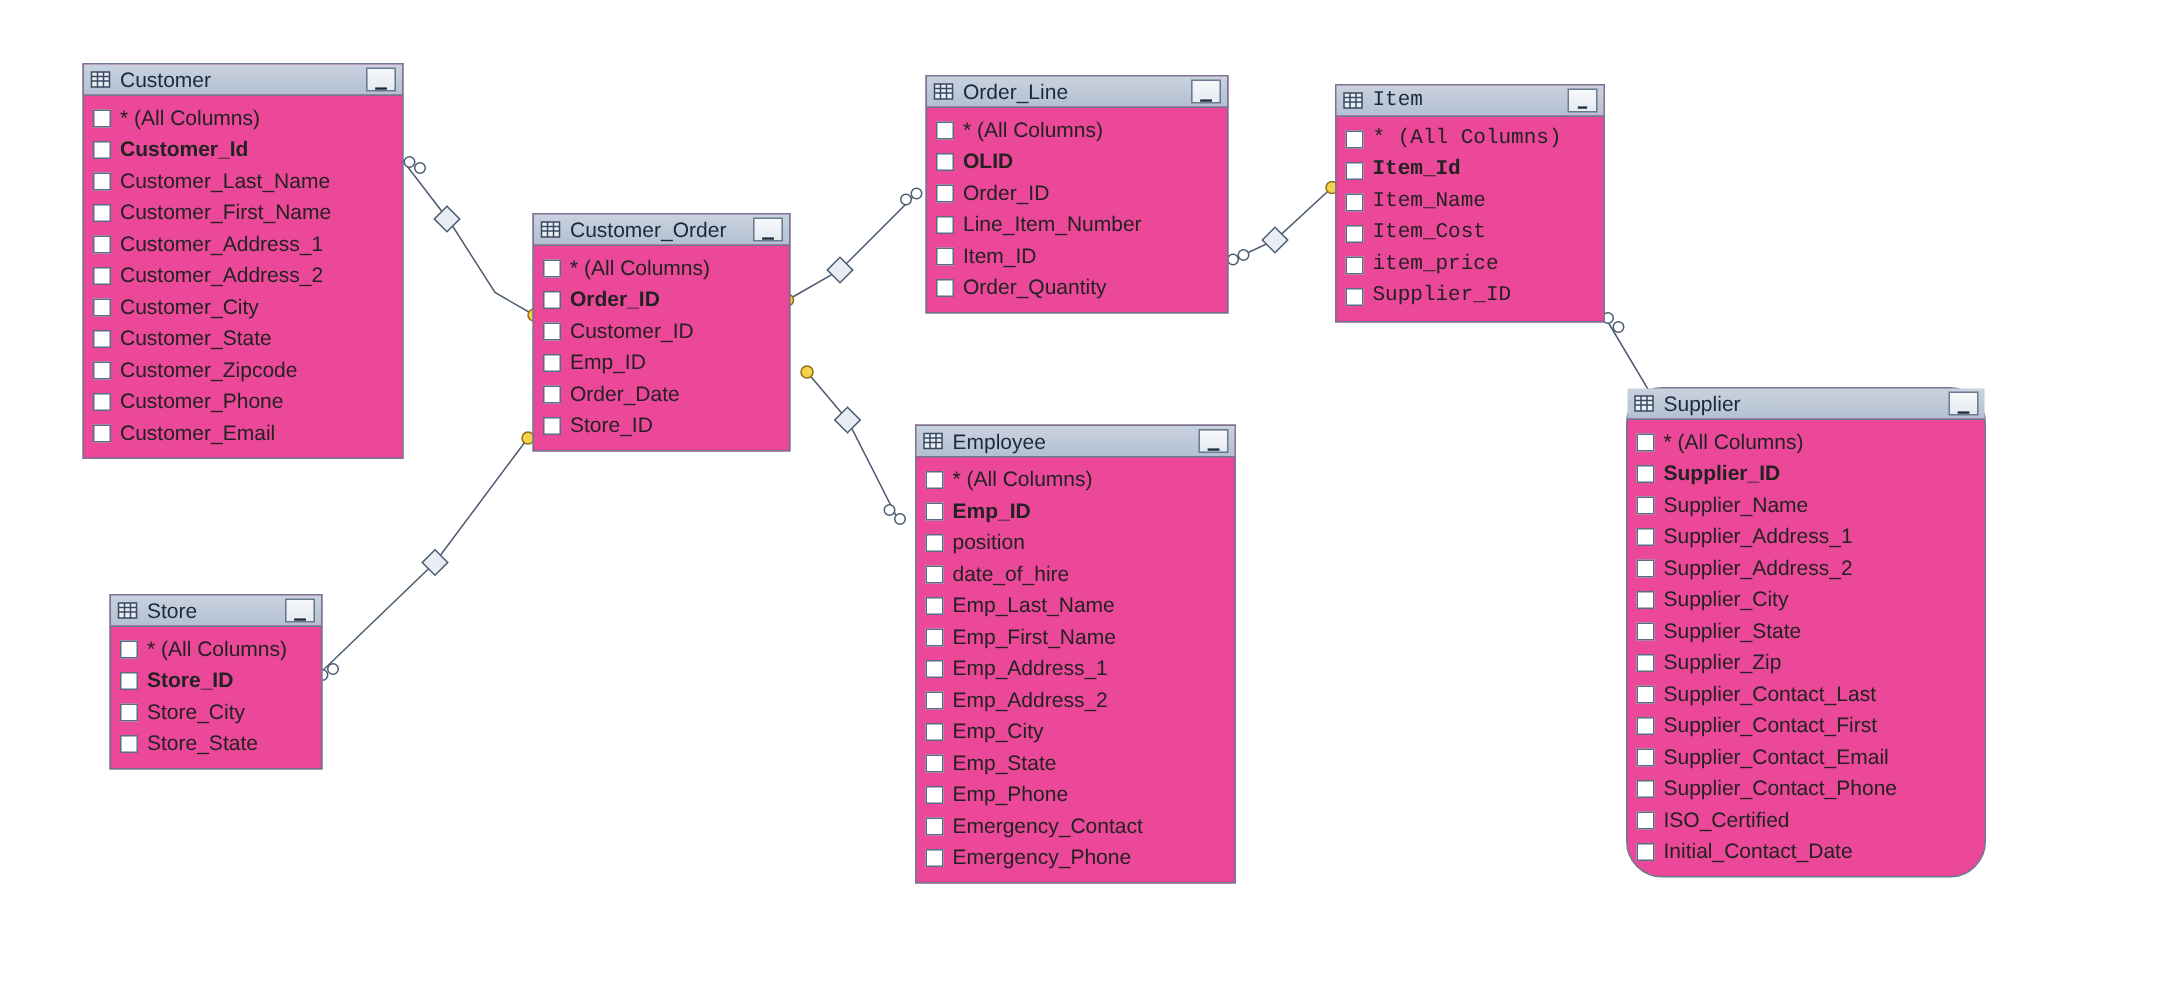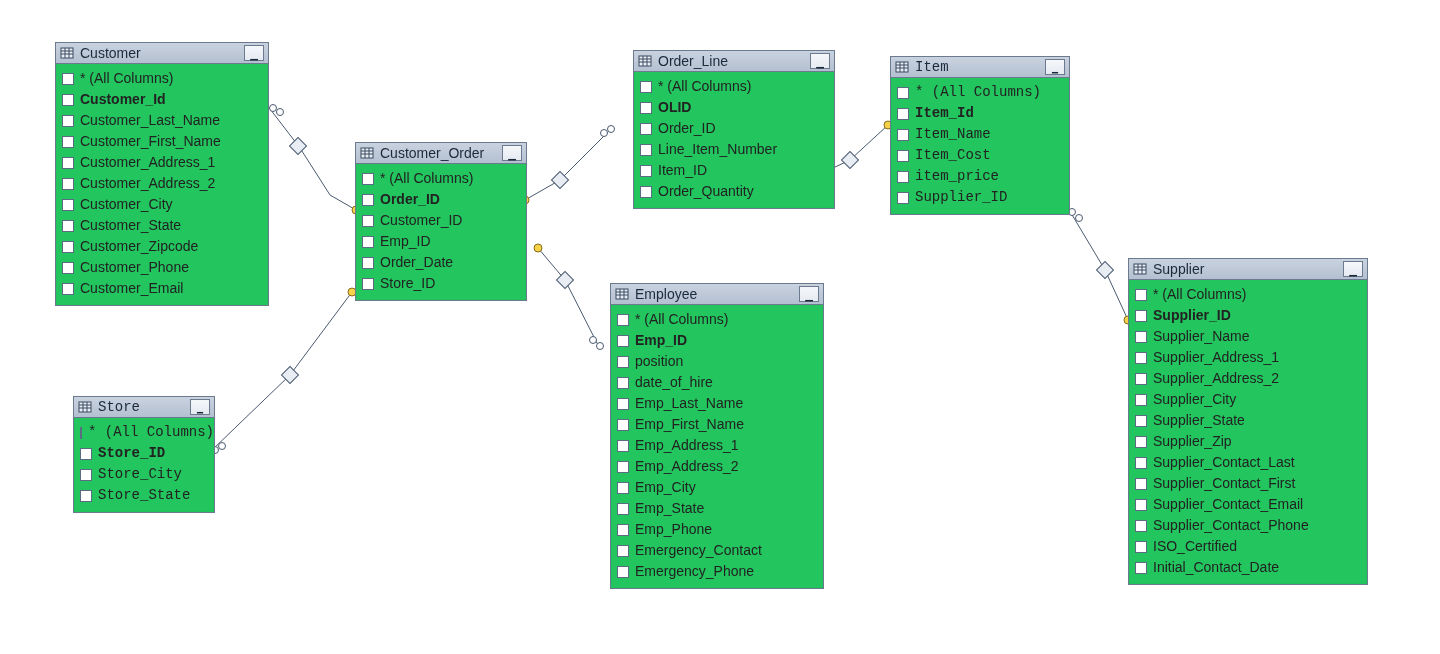--- a/index.html
+++ b/index.html
@@ -1,18 +1,18 @@
 <!DOCTYPE html>
 <html><head>
 <meta charset="utf-8">
 <style>
   html,body{margin:0;padding:0;width:1440px;height:654px;background:#fff;font-family:"Segoe UI",Tahoma,Arial,sans-serif;font-size:14px;color:#222;overflow:hidden}
   .canvas{position:relative;width:1440px;height:654px}
   svg.rel{position:absolute;left:0;top:0;width:1440px;height:654px;pointer-events:none}
-  .tbl{position:absolute;border:1px solid #6b7a8f;background:#22c55e;box-shadow:0 0 0 1px rgba(0,0,0,.02) inset}
+  .tbl{position:absolute;border:1px solid #6b7a8f;background:#ec4899;box-shadow:0 0 0 1px rgba(0,0,0,.02) inset}
   .tbl .hdr{display:flex;align-items:center;gap:6px;padding:2px 4px;background:linear-gradient(#c9d2df,#b4c0d1);border-bottom:1px solid #6b7a8f;font-size:14px;color:#1b2a3a}
   .tbl .hdr .ticon{width:14px;height:14px;display:inline-flex;align-items:center;justify-content:center}
   .tbl .hdr .ttl{flex:1}
   .tbl .hdr .min{width:18px;height:14px;border:1px solid #6b7a8f;background:linear-gradient(#f5f7fa,#e6ebf2);display:flex;align-items:flex-end;justify-content:center;font-size:10px;line-height:10px;cursor:pointer}
   .cols{padding:4px 6px 6px 6px}
   .col{display:flex;align-items:center;gap:6px;line-height:21px}
   .col .cb{width:12px;height:12px;border:1px solid #5a6b82;background:#fff;display:inline-block;box-sizing:border-box}
   .col .nm{white-space:nowrap}
   .col.pk .nm{font-weight:700}
   
@@ -132,21 +132,21 @@
           <div class="col">
             <span class="cb"></span>
             <span class="nm">Customer_Phone</span>
           </div>
           <div class="col">
             <span class="cb"></span>
             <span class="nm">Customer_Email</span>
           </div>
         </div>
       </div>
-      <div class="tbl" style="left: 73px; top: 396px; width: 140px; font-family: Liberation Mono, monospace;">
+      <div class="tbl" style="left: 73px; top: 396px; width: 140px;">
         <div class="hdr">
           <span class="ticon">
             <svg viewBox="0 0 14 14" width="14" height="14">
               <rect x="1" y="2" width="12" height="10"></rect>
               <line x1="1" y1="5" x2="13" y2="5"></line>
               <line x1="1" y1="8" x2="13" y2="8"></line>
               <line x1="5" y1="2" x2="5" y2="12"></line>
               <line x1="9" y1="2" x2="9" y2="12"></line>
             </svg>
           </span>
@@ -206,21 +206,21 @@
           <div class="col">
             <span class="cb"></span>
             <span class="nm">Order_Date</span>
           </div>
           <div class="col">
             <span class="cb"></span>
             <span class="nm">Store_ID</span>
           </div>
         </div>
       </div>
-      <div class="tbl" style="left: 617px; top: 50px; width: 200px; margin-left: 16px;">
+      <div class="tbl" style="left: 617px; top: 50px; width: 200px;">
         <div class="hdr">
           <span class="ticon">
             <svg viewBox="0 0 14 14" width="14" height="14">
               <rect x="1" y="2" width="12" height="10"></rect>
               <line x1="1" y1="5" x2="13" y2="5"></line>
               <line x1="1" y1="8" x2="13" y2="8"></line>
               <line x1="5" y1="2" x2="5" y2="12"></line>
               <line x1="9" y1="2" x2="9" y2="12"></line>
             </svg>
           </span>
@@ -357,21 +357,21 @@
           <div class="col">
             <span class="cb"></span>
             <span class="nm">item_price</span>
           </div>
           <div class="col">
             <span class="cb"></span>
             <span class="nm">Supplier_ID</span>
           </div>
         </div>
       </div>
-      <div class="tbl" style="left: 1128px; top: 258px; width: 238px;">
+      <div class="tbl" style="left: 1084px; top: 258px; width: 238px; border-radius: 24px;">
         <div class="hdr">
           <span class="ticon">
             <svg viewBox="0 0 14 14" width="14" height="14">
               <rect x="1" y="2" width="12" height="10"></rect>
               <line x1="1" y1="5" x2="13" y2="5"></line>
               <line x1="1" y1="8" x2="13" y2="8"></line>
               <line x1="5" y1="2" x2="5" y2="12"></line>
               <line x1="9" y1="2" x2="9" y2="12"></line>
             </svg>
           </span>

